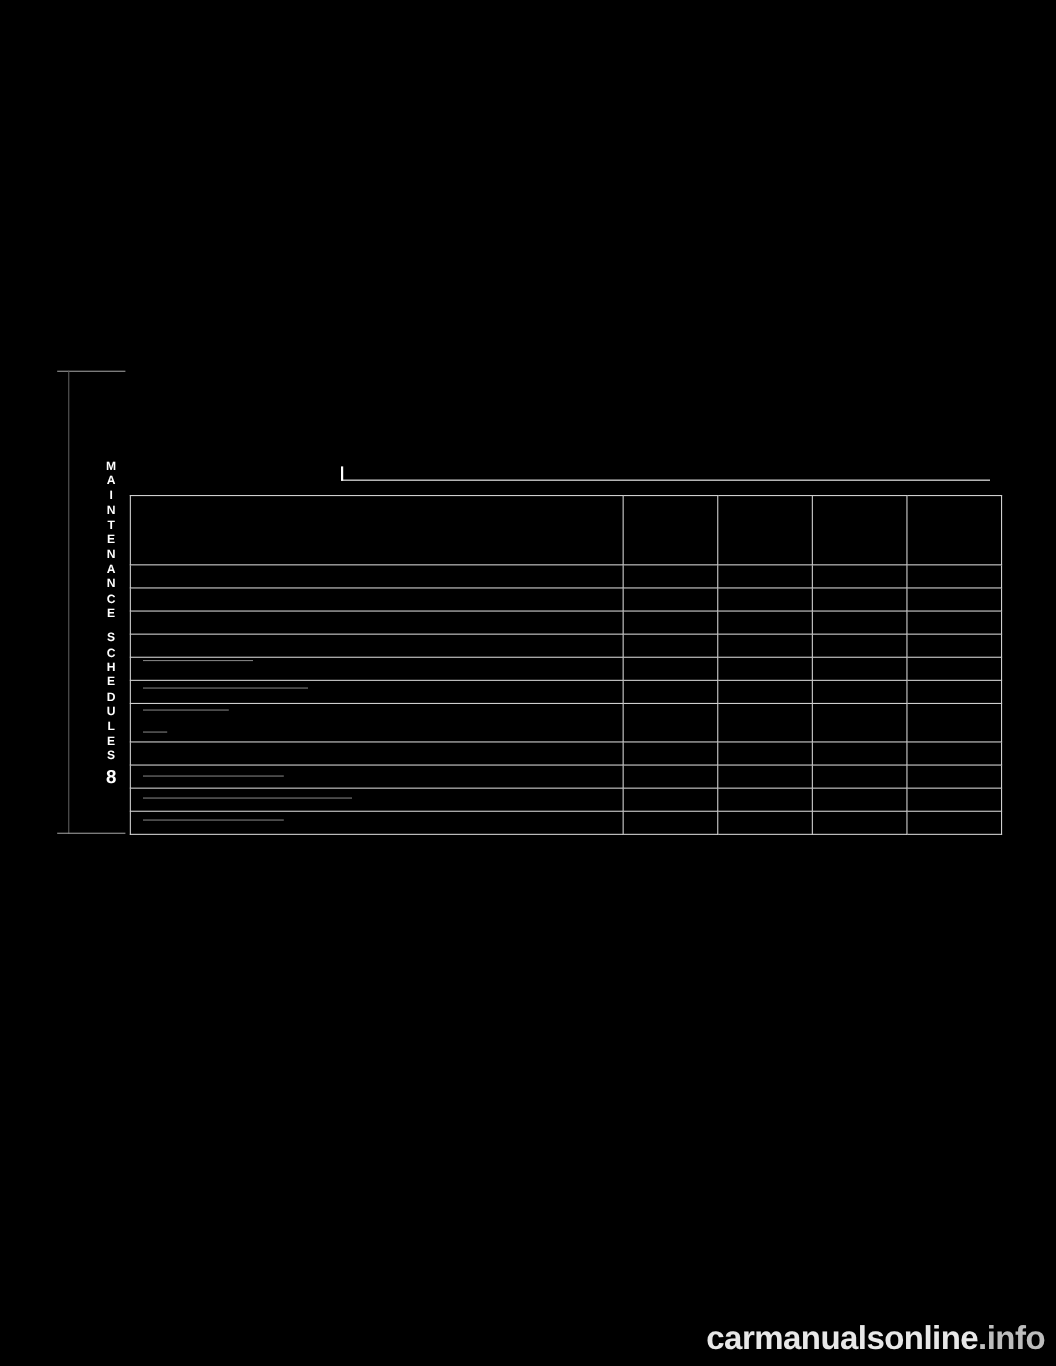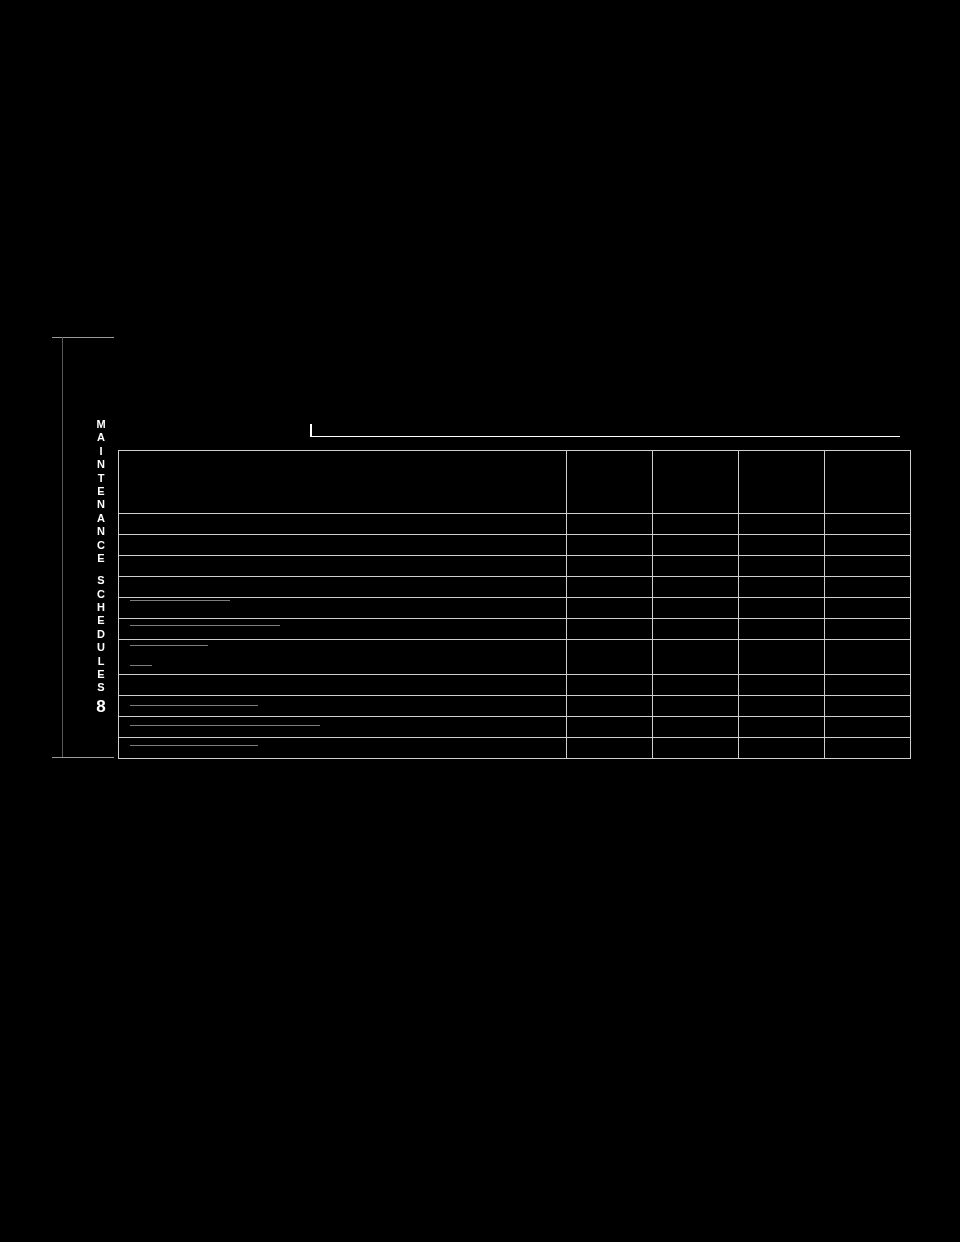--- a/index.html
+++ b/index.html
@@ -423,14 +423,17 @@
   </table>
 
   <div class="art" style="left:130px; top:600px; width:100px;"></div>
   <div class="art" style="left:130px; top:625px; width:150px;"></div>
   <div class="art" style="left:130px; top:645px; width:78px;"></div>
   <div class="art" style="left:130px; top:665px; width:22px;"></div>
   <div class="art" style="left:130px; top:705px; width:128px;"></div>
   <div class="art" style="left:130px; top:725px; width:190px;"></div>
   <div class="art" style="left:130px; top:745px; width:128px;"></div>
 
+  <div class="watermark">
+    <span>carmanualsonline</span><span class="dim">.info</span>
+  </div>
 
 </div>
 
 </body></html>

